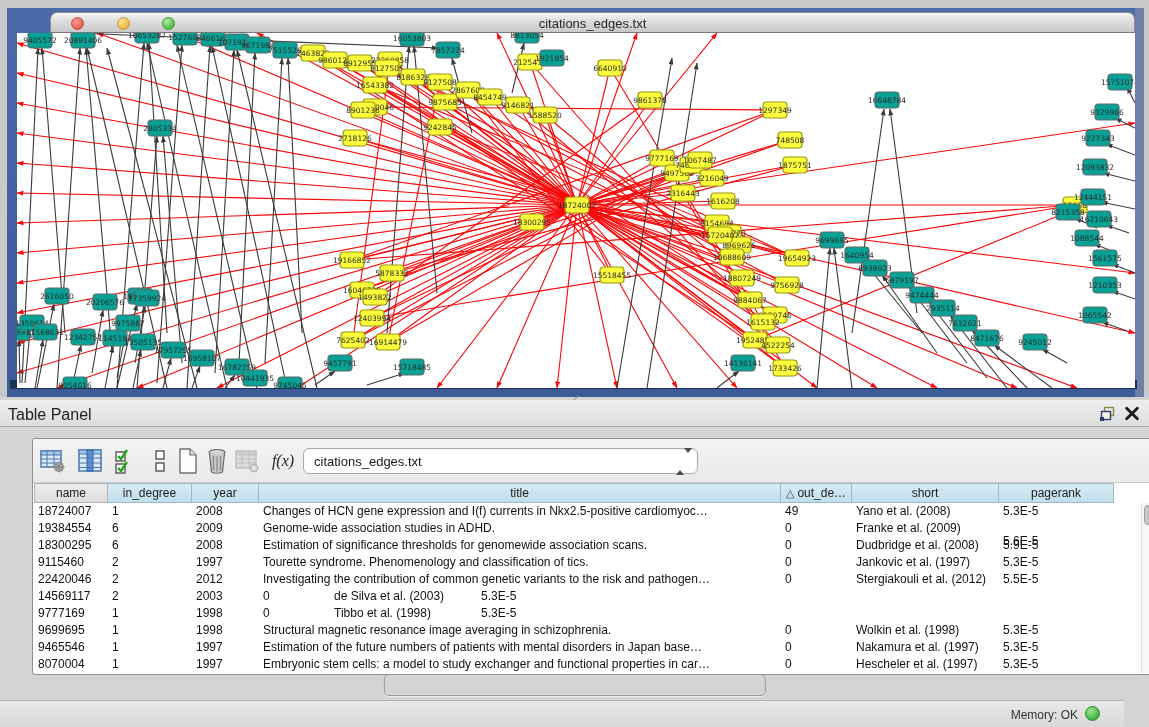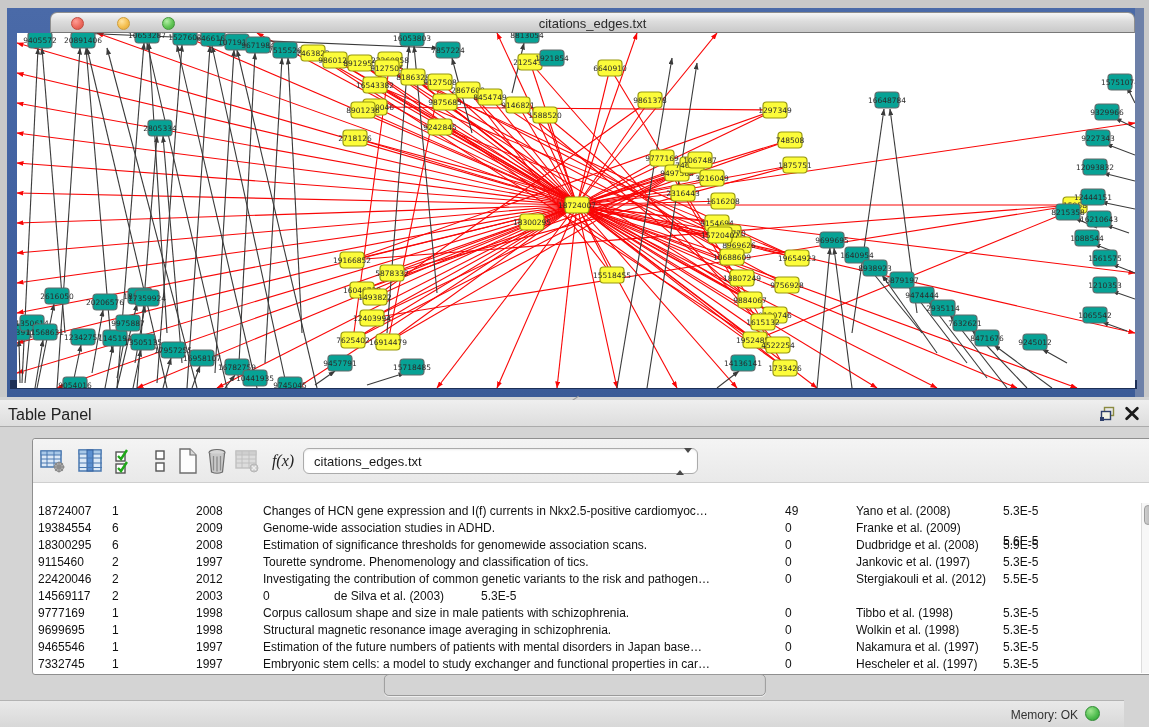--- a/index.html
+++ b/index.html
@@ -821,20 +821,29 @@
     <div class="tbtn" style="left:234px; font-family:'Liberation Serif',serif; font-style:italic; font-size:16px; color:#222;">
         <span>f(x)</span>
       </div>
 
     <div class="combo">
       <span class="val">citations_edges.txt</span>
       <span class="arrows"><span class="up"></span><span class="down"></span></span>
     </div>
   </div>
 
+  <div class="thead" id="thead">
+      <div class="th plain" style="width: 74px;">name</div>
+      <div class="th" style="width: 84px;">in_degree</div>
+      <div class="th" style="width: 67px;">year</div>
+      <div class="th" style="width: 522px;">title</div>
+      <div class="th" style="width: 71px;"><span class="tri">△</span>out_de…</div>
+      <div class="th" style="width: 147px;">short</div>
+      <div class="th" style="width: 115px;">pagerank</div>
+    </div>
   <div class="tbody" id="tbody">
       <div class="tr">
         <div class="td" style="width: 74px;">18724007</div>
         <div class="td" style="width: 84px;">1</div>
         <div class="td" style="width: 67px;">2008</div>
         <div class="td" style="width: 522px;">Changes of HCN gene expression and I(f) currents in Nkx2.5-positive cardiomyoc…</div>
         <div class="td" style="width: 71px;">49</div>
         <div class="td" style="width: 147px;">Yano et al. (2008)</div>
         <div class="td" style="width: 115px;">5.3E-5</div>
       </div>
@@ -879,21 +888,20 @@
         <div class="td" style="width: 84px;">2</div>
         <div class="td" style="width: 67px;">2003</div>
         <div class="td" style="width: 71px;">0</div>
         <div class="td" style="width: 147px;">de Silva et al. (2003)</div>
         <div class="td" style="width: 115px;">5.3E-5</div>
       </div>
       <div class="tr">
         <div class="td" style="width: 74px;">9777169</div>
         <div class="td" style="width: 84px;">1</div>
         <div class="td" style="width: 67px;">1998</div>
-        <div class="td" style="width: 522px;">Corpus callosum shape and size in male patients with schizophrenia.</div>
         <div class="td" style="width: 71px;">0</div>
         <div class="td" style="width: 147px;">Tibbo et al. (1998)</div>
         <div class="td" style="width: 115px;">5.3E-5</div>
       </div>
       <div class="tr">
         <div class="td" style="width: 74px;">9699695</div>
         <div class="td" style="width: 84px;">1</div>
         <div class="td" style="width: 67px;">1998</div>
         <div class="td" style="width: 522px;">Structural magnetic resonance image averaging in schizophrenia.</div>
         <div class="td" style="width: 71px;">0</div>
@@ -903,21 +911,21 @@
       <div class="tr">
         <div class="td" style="width: 74px;">9465546</div>
         <div class="td" style="width: 84px;">1</div>
         <div class="td" style="width: 67px;">1997</div>
         <div class="td" style="width: 522px;">Estimation of the future numbers of patients with mental disorders in Japan base…</div>
         <div class="td" style="width: 71px;">0</div>
         <div class="td" style="width: 147px;">Nakamura et al. (1997)</div>
         <div class="td" style="width: 115px;">5.3E-5</div>
       </div>
       <div class="tr">
-        <div class="td" style="width: 74px;">7332745</div>
+        <div class="td" style="width: 74px;">8070004</div>
         <div class="td" style="width: 84px;">1</div>
         <div class="td" style="width: 67px;">1997</div>
         <div class="td" style="width: 522px;">Embryonic stem cells: a model to study exchanger and functional properties in car…</div>
         <div class="td" style="width: 71px;">0</div>
         <div class="td" style="width: 147px;">Hescheler et al. (1997)</div>
         <div class="td" style="width: 115px;">5.3E-5</div>
       </div>
     </div>
 
   <div class="vscroll">

